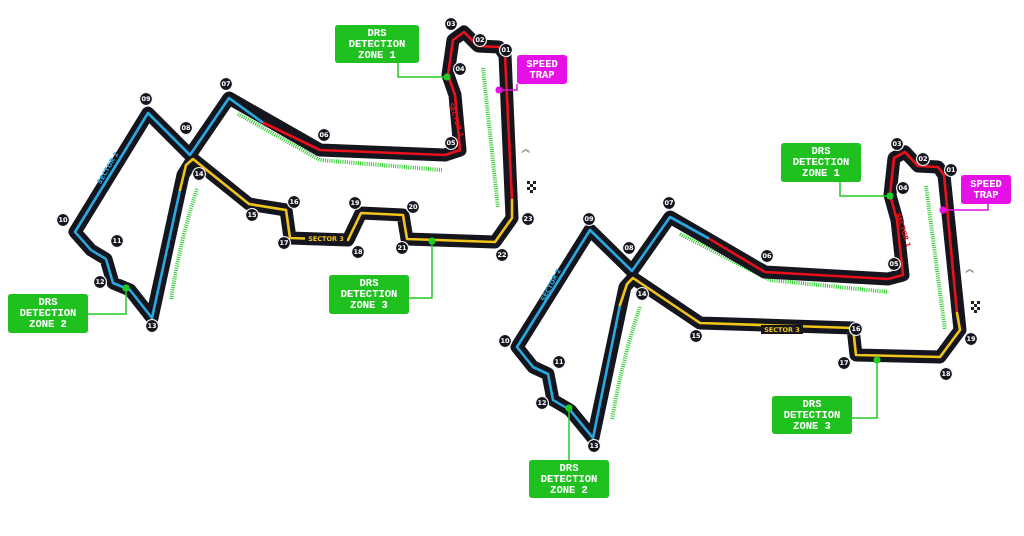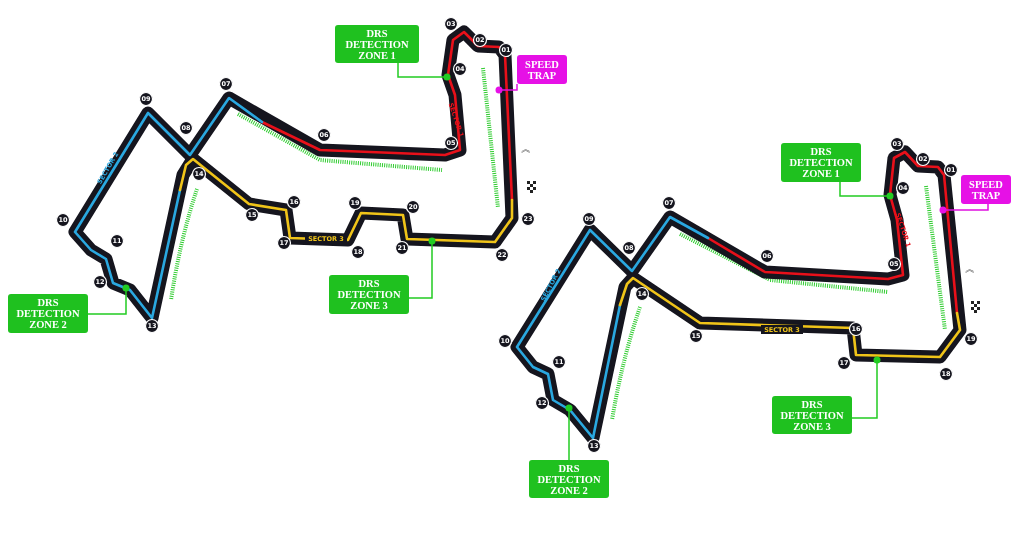--- a/index.html
+++ b/index.html
@@ -6,21 +6,21 @@
   body { width:1024px; height:536px; position:relative; overflow:hidden; font-family:"DejaVu Sans", sans-serif; }
   svg { position:absolute; left:0; top:0; }
   .track-outer { fill:none; stroke:#15151e; stroke-width:13; stroke-linejoin:round; stroke-linecap:round; }
   .track-line { fill:none; stroke-width:2.6; stroke-linejoin:round; stroke-linecap:round; }
   .drs { fill:none; stroke:#2ecc2e; stroke-width:4; stroke-dasharray:1 1.2; }
   .callout { fill:none; stroke:#22cc22; stroke-width:1.5; }
   .callout-pink { fill:none; stroke:#e011e0; stroke-width:1.5; }
   .turn circle { fill:#15151e; stroke:#ffffff; stroke-width:1.2; }
   .turn text { fill:#ffffff; font-family:"DejaVu Sans", sans-serif; font-weight:bold; font-size:6.5px; text-anchor:middle; dominant-baseline:central; }
   .sector-label { font-family:"DejaVu Sans", sans-serif; font-weight:bold; font-size:6.5px; text-anchor:middle; dominant-baseline:central; }
-  .box { position:absolute; color:#fff; font-family:Liberation Serif, serif; font-weight:bold; text-align:center; border-radius:3px; line-height:11px; font-size:10.5px; display:flex; flex-direction:column; align-items:center; justify-content:center; }
+  .box { position:absolute; color:#fff; font-family:Liberation Mono, monospace; font-weight:bold; text-align:center; border-radius:3px; line-height:11px; font-size:10.5px; display:flex; flex-direction:column; align-items:center; justify-content:center; }
   .box.drs-box { background:#1fc11f; }
   .box.speed-box { background:#e611e6; }
 </style>
 </head>
 <body>
 
 <svg width="1024" height="536" viewBox="0 0 1024 536">
 
   <g>
 

